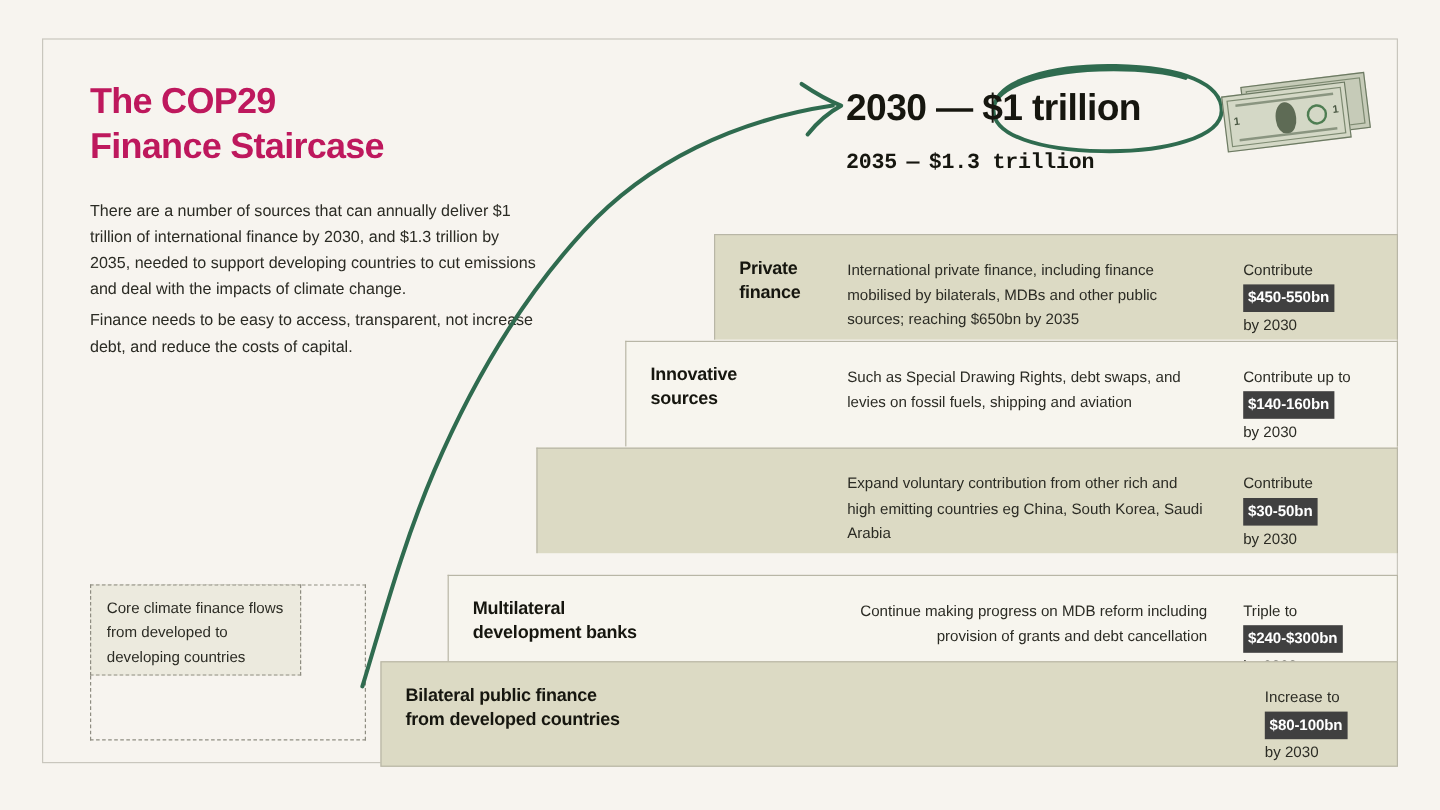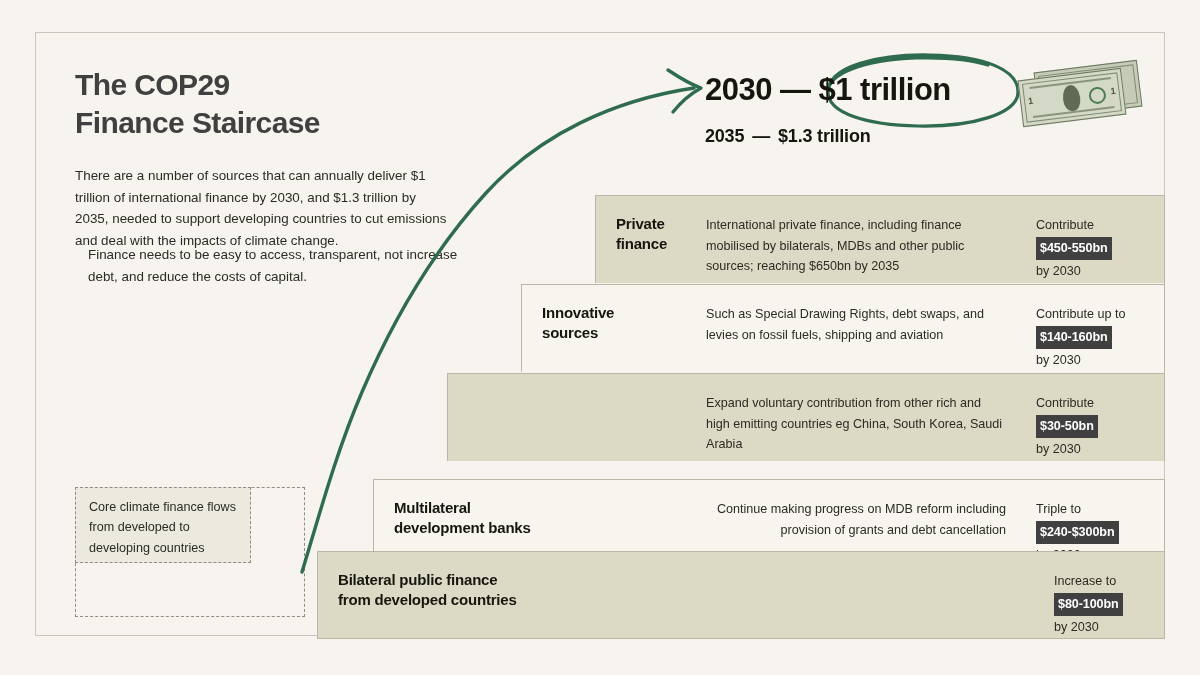--- a/index.html
+++ b/index.html
@@ -31,32 +31,32 @@
   
   #title {
     position: absolute;
     left: 75px;
     top: 66px;
     width: 420px;
     font-size: 30px;
     font-weight: bold;
     line-height: 1.26;
     letter-spacing: -0.6px;
-    color: #404040;
+    color: #be185d;
   }
   #intro1, #intro2 {
     position: absolute;
     left: 75px;
     width: 372px;
     font-size: 13.4px;
     line-height: 1.62;
     color: #2b2b24;
   }
   #intro1 { top: 165px; }
-  #intro2 { top: 244px; margin-left: 13px; }
+  #intro2 { top: 256px; }
 
   
   #goal-primary {
     position: absolute;
     left: 705px;
     top: 72px;
     font-size: 31px;
     font-weight: bold;
     letter-spacing: -0.5px;
     color: #16160f;
@@ -67,20 +67,21 @@
   #goal-secondary {
     position: absolute;
     left: 705px;
     top: 126px;
     font-size: 18px;
     font-weight: bold;
     letter-spacing: -0.2px;
     color: #16160f;
     white-space: nowrap;
     z-index: 6;
+    font-family: Liberation Mono, monospace;
   }
   #goal-secondary .dash { display: inline-block; padding: 0 8px; }
 
   
   #scribble {
     position: absolute;
     left: 0; top: 0;
     width: 1200px; height: 675px;
     pointer-events: none;
     z-index: 4;

